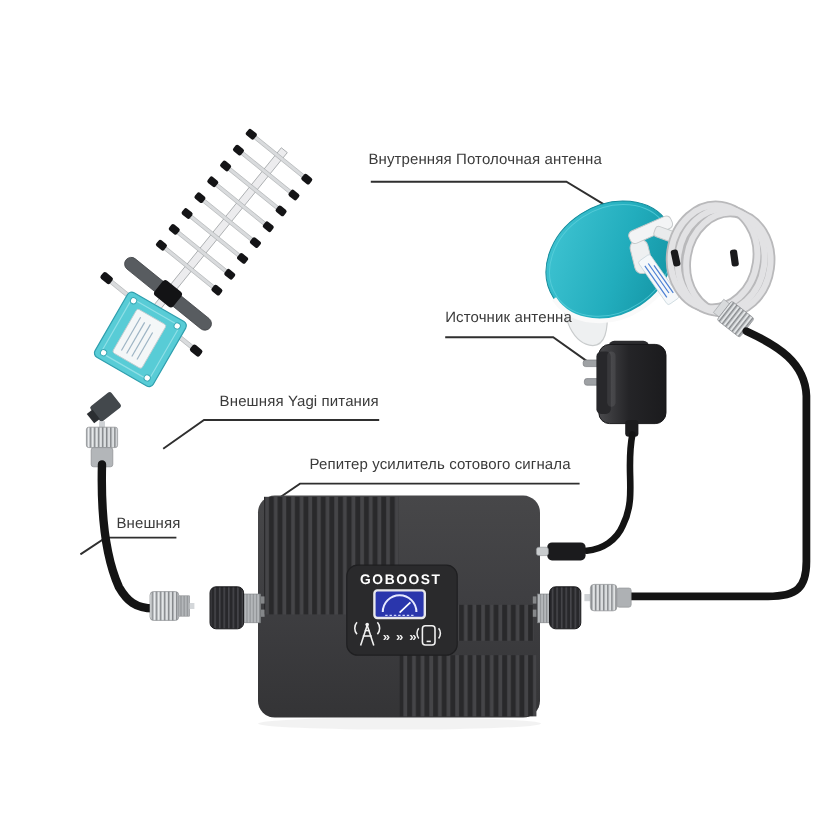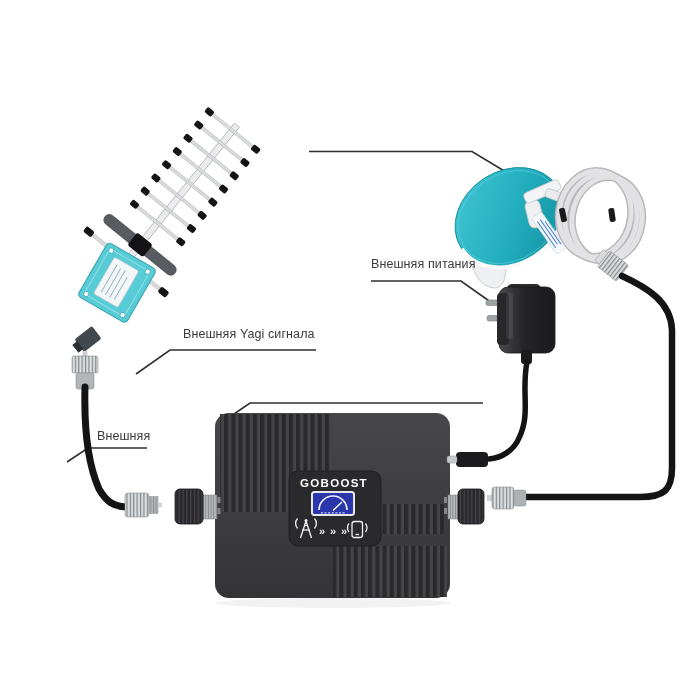--- a/index.html
+++ b/index.html
@@ -271,17 +271,19 @@
     </g>
     <path d="M622,276 C648,288 671,302 672,330 L672,468 C672,490 664,497 640,497 L524,497" stroke="#141414" stroke-width="6.5" fill="none" stroke-linecap="round"></path>
     <g transform="translate(506,498)">
       <rect x="-19" y="-3" width="5" height="6" fill="#cfd2d5"></rect>
       <rect x="-14" y="-11" width="22" height="22" rx="3" fill="url(#knurlV)" stroke="#8b8e91" stroke-width="0.6"></rect>
       <rect x="8" y="-8" width="12" height="16" rx="2" fill="#aeb1b4" stroke="#8b8e91" stroke-width="0.5"></rect>
     </g>
   </g>
 </svg>
 
-<div class="callout" style="left:371px;top:257px">Внешняя питания</div>
-<div class="callout" style="left:183px;top:327px">Внешняя Yagi сигнала</div>
+<div class="callout" style="left:307px;top:126px">Внутренняя Потолочная антенна</div>
+<div class="callout" style="left:371px;top:257px">Источник антенна</div>
+<div class="callout" style="left:183px;top:327px">Внешняя Yagi питания</div>
 <div class="callout" style="left:97px;top:429px">Внешняя</div>
+<div class="callout" style="left:258px;top:380px">Репитер усилитель сотового сигнала</div>
 
 </div>
 
 </body></html>

